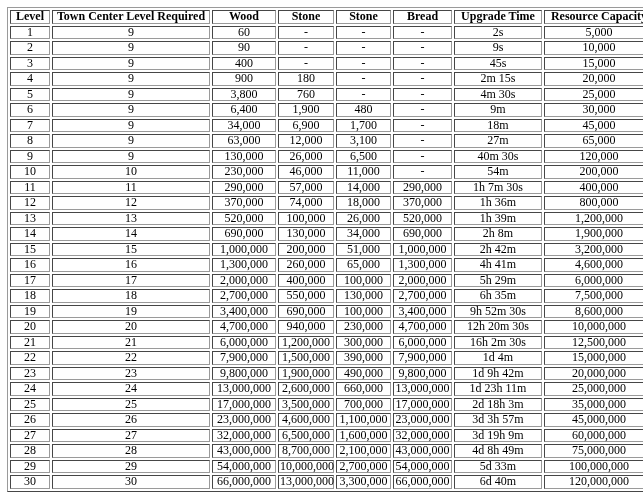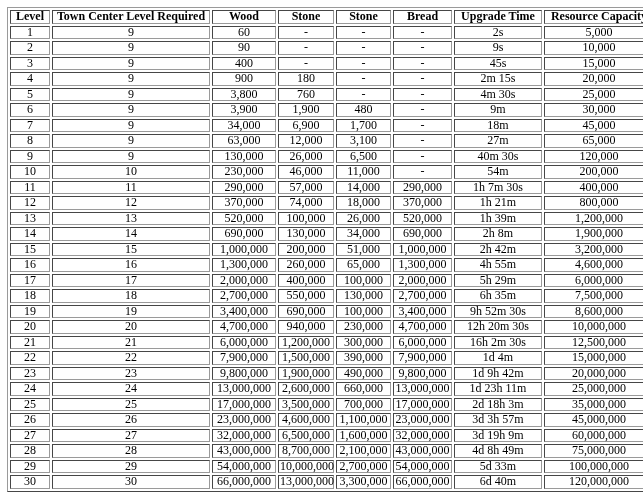--- a/index.html
+++ b/index.html
@@ -123,21 +123,21 @@
           <td>3,800</td>
           <td>760</td>
           <td>-</td>
           <td>-</td>
           <td>4m 30s</td>
           <td>25,000</td>
         </tr>
         <tr>
           <td>6</td>
           <td>9</td>
-          <td>3,900</td>
+          <td>6,400</td>
           <td>1,900</td>
           <td>480</td>
           <td>-</td>
           <td>9m</td>
           <td>30,000</td>
         </tr>
         <tr>
           <td>7</td>
           <td>9</td>
           <td>34,000</td>
@@ -187,21 +187,21 @@
           <td>1h 7m 30s</td>
           <td>400,000</td>
         </tr>
         <tr>
           <td>12</td>
           <td>12</td>
           <td>370,000</td>
           <td>74,000</td>
           <td>18,000</td>
           <td>370,000</td>
-          <td>1h 21m</td>
+          <td>1h 36m</td>
           <td>800,000</td>
         </tr>
         <tr>
           <td>13</td>
           <td>13</td>
           <td>520,000</td>
           <td>100,000</td>
           <td>26,000</td>
           <td>520,000</td>
           <td>1h 39m</td>
@@ -227,21 +227,21 @@
           <td>2h 42m</td>
           <td>3,200,000</td>
         </tr>
         <tr>
           <td>16</td>
           <td>16</td>
           <td>1,300,000</td>
           <td>260,000</td>
           <td>65,000</td>
           <td>1,300,000</td>
-          <td>4h 55m</td>
+          <td>4h 41m</td>
           <td>4,600,000</td>
         </tr>
         <tr>
           <td>17</td>
           <td>17</td>
           <td>2,000,000</td>
           <td>400,000</td>
           <td>100,000</td>
           <td>2,000,000</td>
           <td>5h 29m</td>

